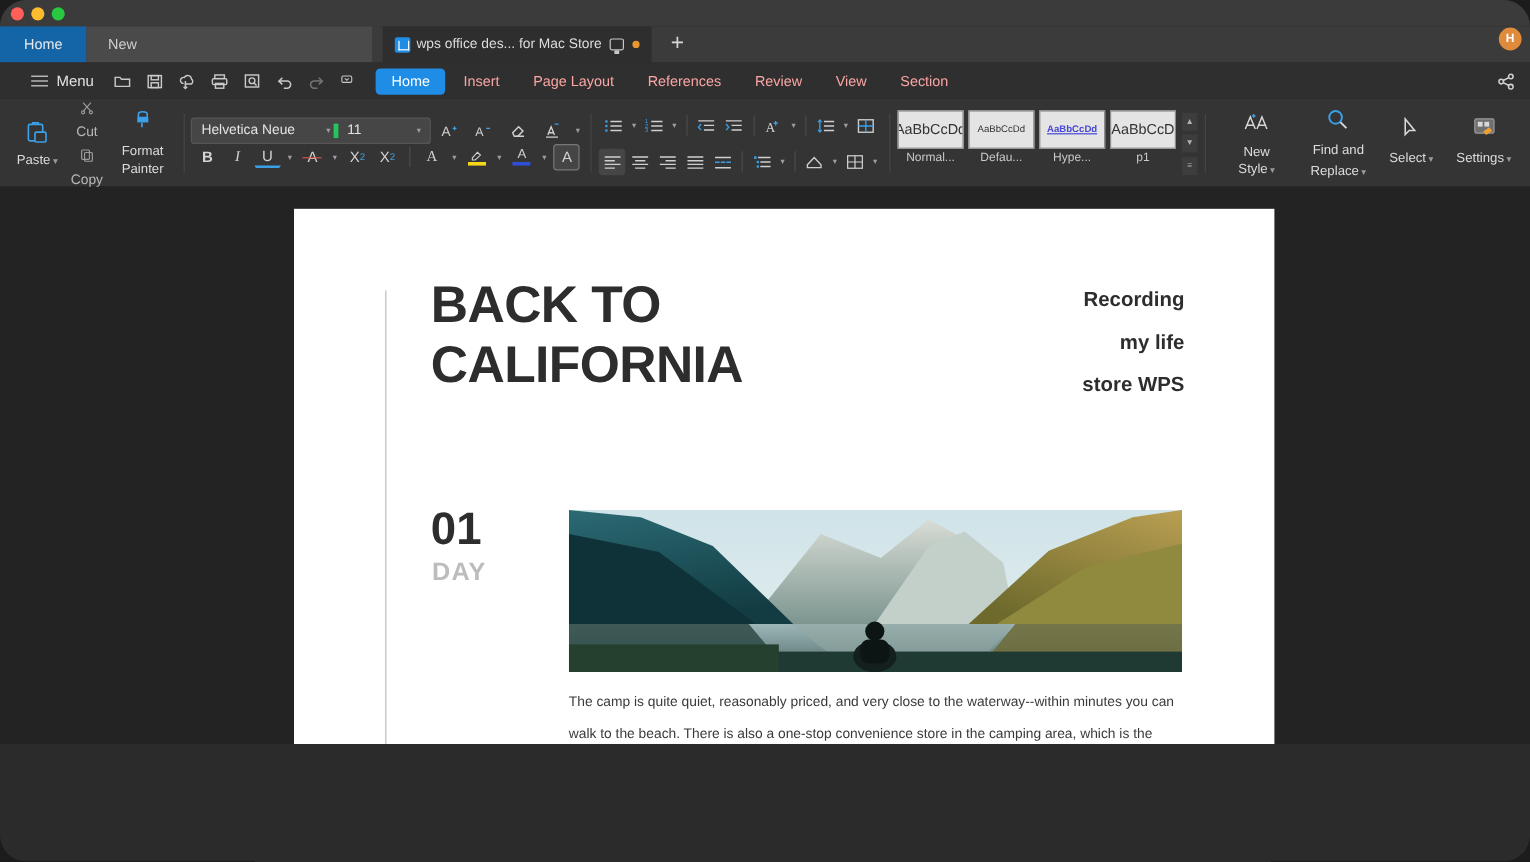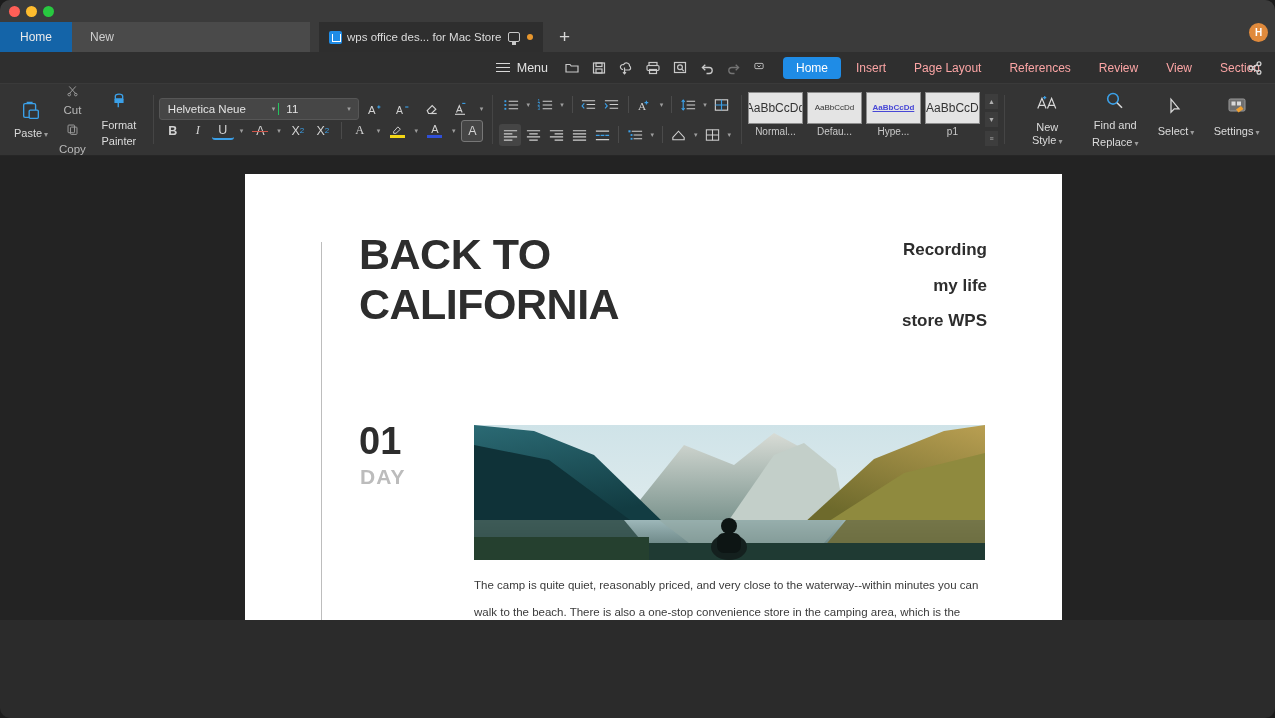--- a/index.html
+++ b/index.html
@@ -7,21 +7,21 @@
     margin: 0; padding: 0;
     width: 1275px; height: 718px;
     overflow: hidden;
     font-family: "Liberation Sans", sans-serif;
     background: #1c1c1c;
   }
   .app {
     position: relative;
     width: 1275px; height: 718px;
     background: #2b2b2b;
-    border-radius: 10px;
+    border-radius: 22px;
     overflow: hidden;
   }
 
   
   .titlebar {
     position: relative;
     height: 22px;
     background: #3b3b3b;
   }
   .traffic {
@@ -100,24 +100,23 @@
     font-size: 10px; font-weight: bold;
     display: flex; align-items: center; justify-content: center;
   }
 
   
   .ribbon-tabs {
     position: relative;
     height: 32px;
     background: #2f2f2f;
     display: flex; align-items: center;
-    padding-left: 11px;
+    padding-left: 26px;
     gap: 0;
     border-bottom: 1px solid #3a3a3a;
-    justify-content: flex-end;
   }
   .menu-btn {
     display: flex; align-items: center; gap: 7px;
     color: #e2e2e2; font-size: 12.5px;
     margin-right: 16px;
   }
   .burger { display: inline-flex; flex-direction: column; gap: 2.5px; }
   .burger i { display: block; width: 14px; height: 1.6px; background: #d8d8d8; }
   .quick-icons { display: flex; align-items: center; gap: 11px; margin-right: 18px; }
   .qi { width: 16px; height: 16px; color: #c9c9c9; display: block; }
@@ -167,21 +166,21 @@
   .font-grp { flex-direction: column; justify-content: center; gap: 0; padding: 0 6px; }
   .font-row { display: flex; align-items: center; gap: 6px; }
   .font-box {
     display: flex; align-items: center;
     width: 200px; height: 22px;
     background: #464646; border: 1px solid #565656; border-radius: 3px;
     font-size: 11.5px; color: #e4e4e4;
     padding: 0 4px;
   }
   .font-name { flex: 1; padding-left: 4px; }
-  .font-size { width: 66px; padding-left: 7px; border-left: 1px solid #22c55e; }
+  .font-size { width: 66px; padding-left: 7px; border-left: 4px solid #22c55e; }
   .mini-caret { font-size: 7px; color: #9e9e9e; padding: 0 3px; }
   .ticon {
     width: 22px; height: 22px;
     display: flex; align-items: center; justify-content: center;
     color: #d2d2d2; font-size: 12.5px; border-radius: 3px;
   }
   .ticon.on { background: #454545; }
 
   
   .para-grp { flex-direction: column; justify-content: center; gap: 8px; padding: 0 7px; }

